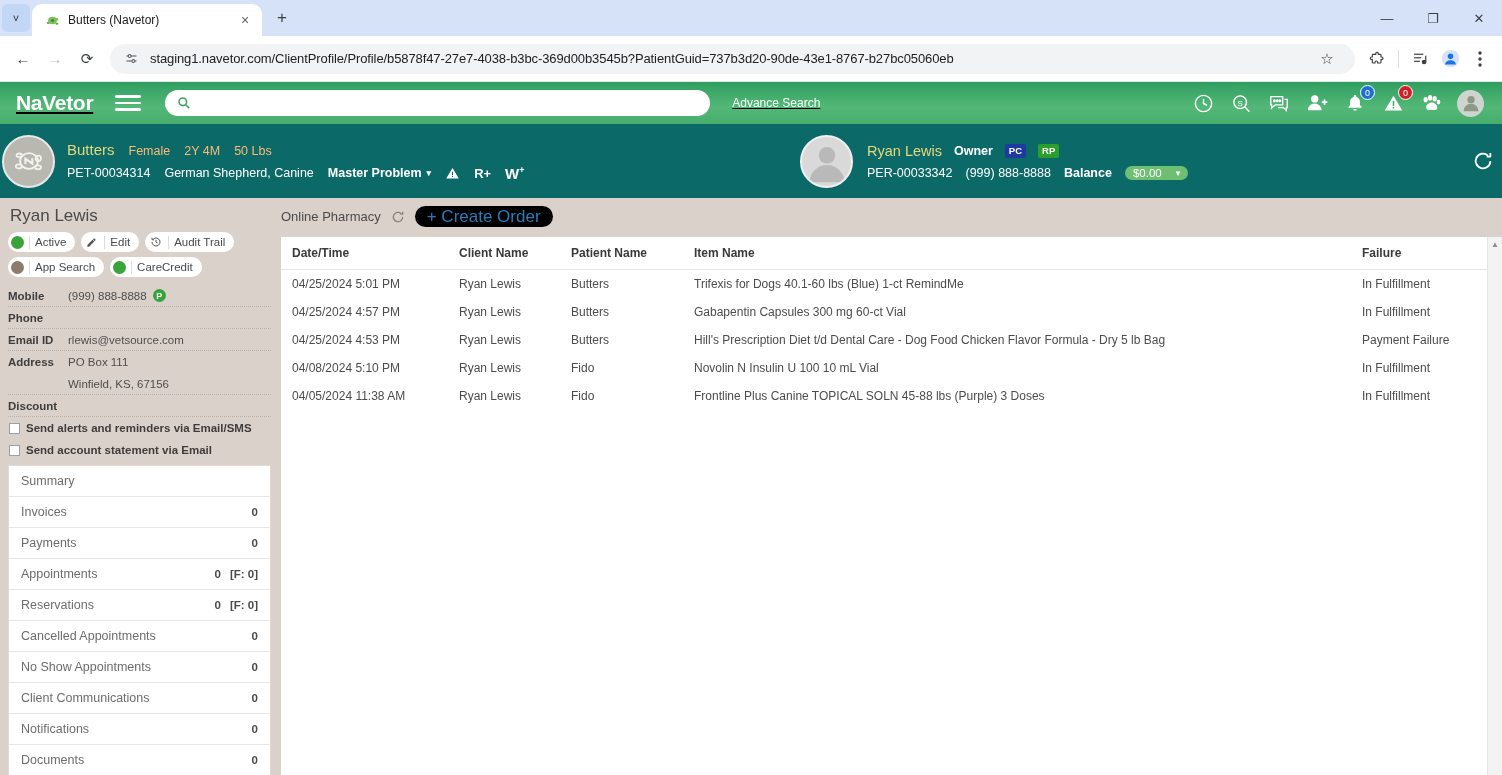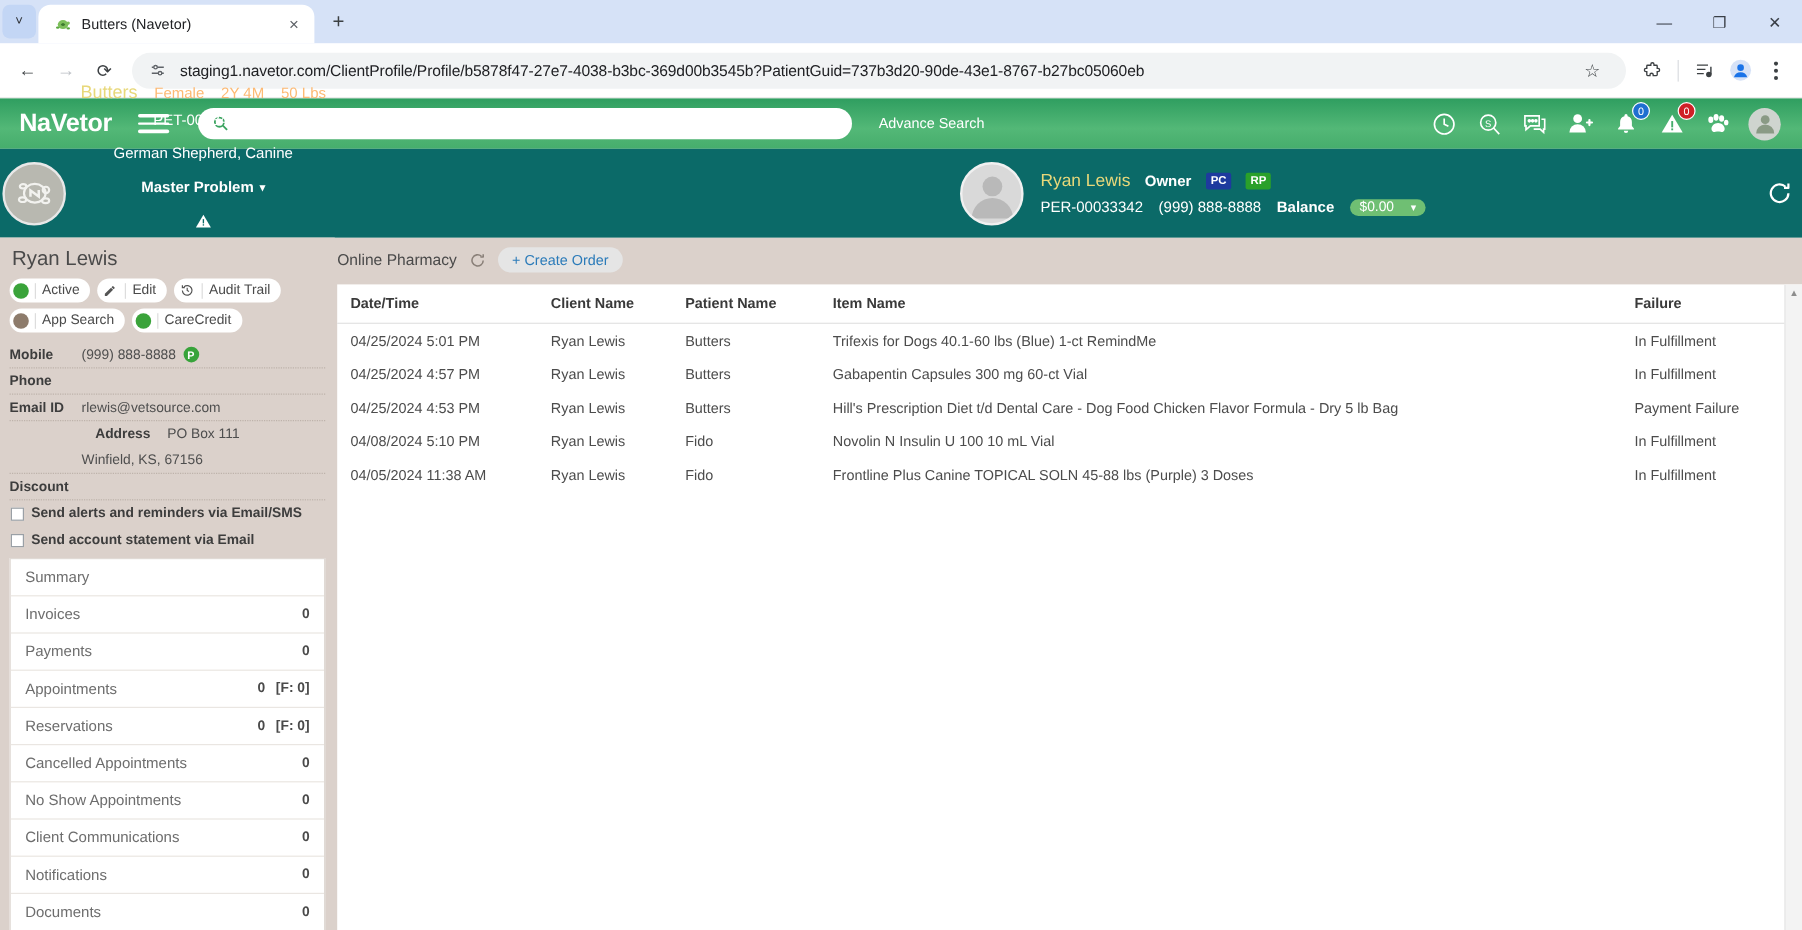--- a/index.html
+++ b/index.html
@@ -58,21 +58,21 @@
   }
   .omnibox-url { white-space: nowrap; overflow: hidden; text-overflow: ellipsis;
     font-size: 13px; letter-spacing: -0.1px; }
   .tb-icon { width: 28px; height: 28px; display: flex; align-items: center;
     justify-content: center; color: #3c4043; font-size: 14px; }
   .tb-sep { width: 1px; height: 18px; background: #dadce0; margin: 0 5px; }
 
   
   .app-navbar {
     height: 42px; background: linear-gradient(180deg, #2f9e60 0%, #53b877 60%, #46ad6c 100%);
-    display: flex; align-items: center; padding: 0 10px; gap: 12px;
+    display: flex; align-items: center; padding: 0 10px; gap: 12px; text-decoration: underline;
   }
   .brand { font-size: 21px; color: #fff; font-weight: bold; letter-spacing: -0.3px; padding-left:6px;}
   .hamburger { width: 26px; display: flex; flex-direction: column; gap: 4px; margin-left: 10px;}
   .hamburger span { display: block; height: 2.5px; background: #fff; border-radius: 2px; }
   .app-search {
     width: 545px; height: 26px; background: #fff; border-radius: 14px;
     display: flex; align-items: center; gap: 8px; padding: 0 12px; margin-left: 12px;
   }
   .app-search .ph { font-size: 12px; color: #7d7d7d; }
   .adv-search { font-size: 12px; color: #fff; margin-left: 10px; }
@@ -88,21 +88,21 @@
   
   .patient-bar { height: 74px; background: #0b6a68; display: flex; align-items: center;
     position: relative; }
   .pet-avatar { width: 53px; height: 53px; border-radius: 50%; background: #b8b8b0;
     border: 2px solid #e8e8e8; margin-left: 2px; display: flex; align-items: center;
     justify-content: center; flex: 0 0 53px; }
   .pet-info { margin-left: 12px; }
   .pet-line1 { display: flex; align-items: baseline; gap: 14px; }
   .pet-name { color: #e8d87a; font-size: 15px; }
   .pet-meta { color: #fdba74; font-size: 12.5px; }
-  .pet-line2 { display: flex; align-items: center; gap: 14px; margin-top: 7px; flex-direction: column; }
+  .pet-line2 { display: flex; align-items: center; gap: 14px; margin-top: 7px; }
   .pet-id { color: #fff; font-size: 12.5px; }
   .master-problem { color: #fff; font-size: 12.5px; font-weight: bold; display: flex;
     align-items: center; gap: 5px; }
   .ph-ico { color: #fff; font-size: 13px; font-weight: bold; }
 
   .owner-block { position: absolute; left: 800px; top: 0; height: 74px;
     display: flex; align-items: center; }
   .owner-avatar { width: 53px; height: 53px; border-radius: 50%; background: #d9d9d9;
     border: 2px solid #f0f0f0; display: flex; align-items: flex-end;
     justify-content: center; overflow: hidden; flex: 0 0 53px;}
@@ -130,21 +130,21 @@
   .chip { background: #fff; border-radius: 12px; height: 20px; display: flex;
     align-items: center; gap: 5px; padding: 0 9px 0 3px; font-size: 11.5px;
     color: #4a4a4a; }
   .chip .dot { width: 13px; height: 13px; border-radius: 50%; flex: 0 0 13px; }
   .chip .ic { width: 15px; height: 15px; display: flex; align-items: center;
     justify-content: center; font-size: 10px; color: #555; }
   .chip .sep { width: 1px; height: 13px; background: #ddd; }
   .kv-table { margin-top: 8px; }
   .kv-row { display: flex; padding: 3px 0; border-bottom: 1px dotted #bdb2aa;
     font-size: 11.5px; align-items: center; min-height: 22px;}
-  .kv-row.nb { border-bottom: none; justify-content: center; }
+  .kv-row.nb { border-bottom: none; }
   .kv-k { width: 60px; flex: 0 0 60px; color: #3d3d3d; font-weight: bold; }
   .kv-v { color: #4e4e4e; display: flex; align-items: center; gap: 6px; }
   .kv-indent { padding-left: 60px; color: #4e4e4e; }
   .green-p { width: 13px; height: 13px; border-radius: 50%; background: #37a33a;
     color: #fff; font-size: 9px; display: flex; align-items: center;
     justify-content: center; font-weight: bold; }
   .cb-row { display: flex; align-items: center; gap: 6px; padding: 5px 0 5px 1px; }
   .cb { width: 11px; height: 11px; border: 1px solid #9aa0a6; background: #fff;
     flex: 0 0 11px; }
   .cb-label { font-size: 11.5px; color: #3d3d3d; font-weight: bold; }
@@ -155,22 +155,22 @@
   .nav-item .cnt { margin-left: auto; color: #4a4a4a; font-weight: bold; font-size: 11.5px; }
   .nav-item .cnt2 { color: #4a4a4a; font-weight: bold; font-size: 11.5px; margin-left: 9px; }
 
   
   .main { flex: 1; background: #dbd1cb; display: flex; flex-direction: column;
     padding-left: 2px; }
   .main-head { display: flex; align-items: center; gap: 10px; padding: 8px 0 10px 0; }
   .main-title { font-size: 13px; color: #4a4a4a; }
   .refresh-sm { width: 14px; height: 14px; color: #8a8079; }
   .create-order {
-    background: #e5e5e5; border-radius: 14px; height: 21px; padding: 0 12px;
-    display: flex; align-items: center; gap: 3px; font-size: 12px; color: #2b7bb9;
+    background: #000000; border-radius: 14px; height: 21px; padding: 0 12px;
+    display: flex; align-items: center; gap: 3px; font-size: 17px; color: #2b7bb9;
   }
   .table-wrap { flex: 1; background: #fff; position: relative; overflow: hidden; }
   table.grid { width: 100%; border-collapse: collapse; table-layout: fixed; }
   table.grid th { text-align: left; font-size: 12px; color: #3a3a3a;
     padding: 9px 0 9px 0; font-weight: bold; border-bottom: 1px solid #e5e5e5; }
   table.grid td { font-size: 12px; color: #4c4c4c; padding: 7px 0 7px 0;
     white-space: nowrap; overflow: hidden; text-overflow: ellipsis; }
   .c-date { width: 178px; padding-left: 11px !important; }
   .c-client { width: 112px; margin-left: 32px; }
   .c-patient { width: 123px; }

